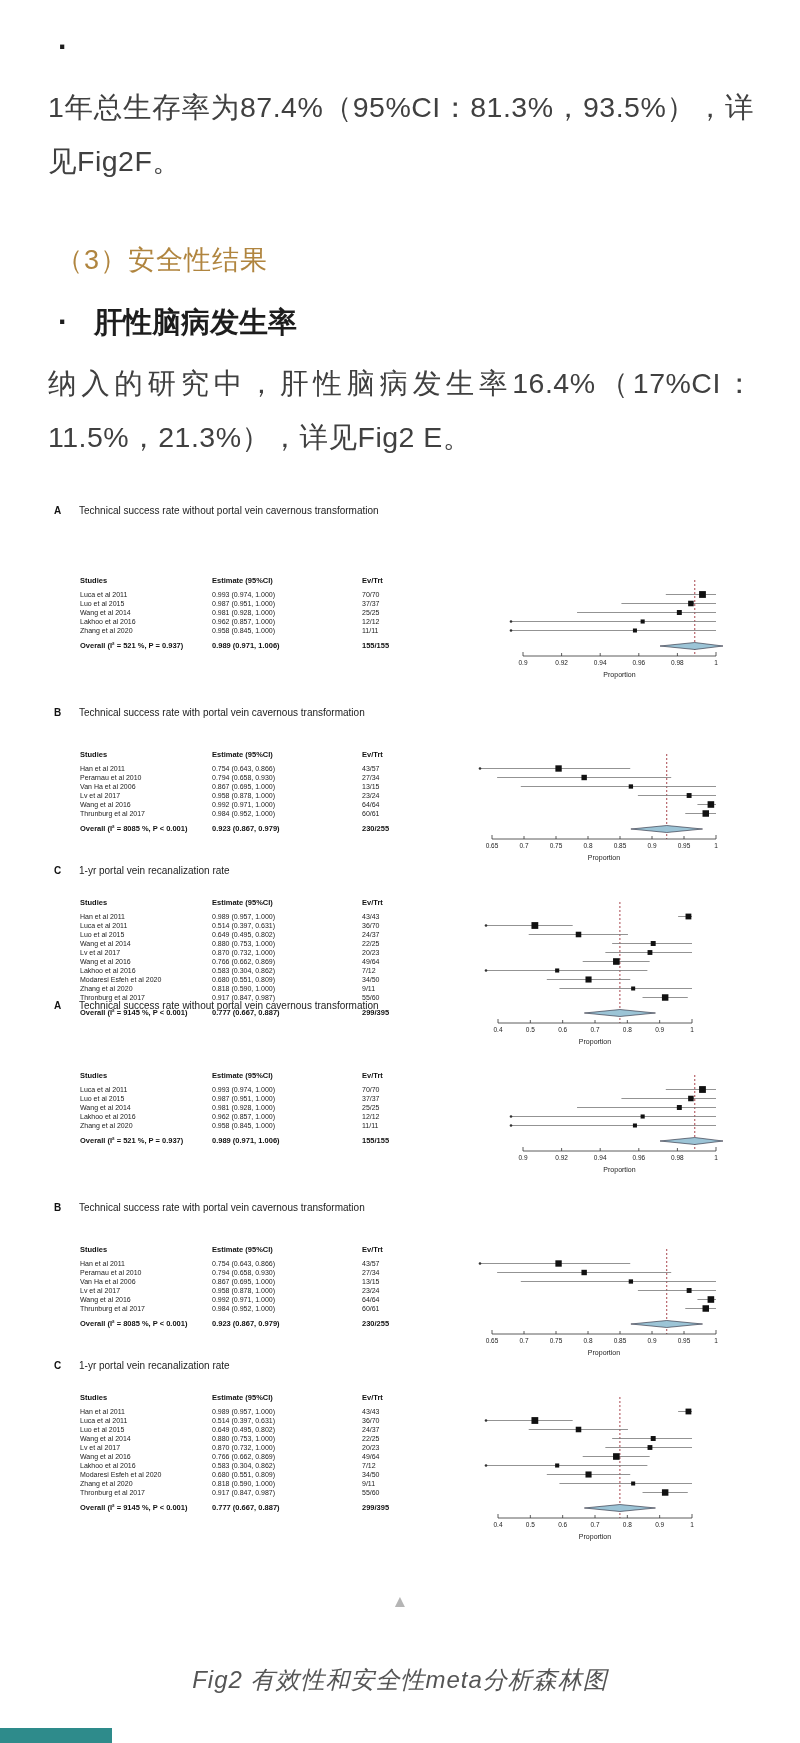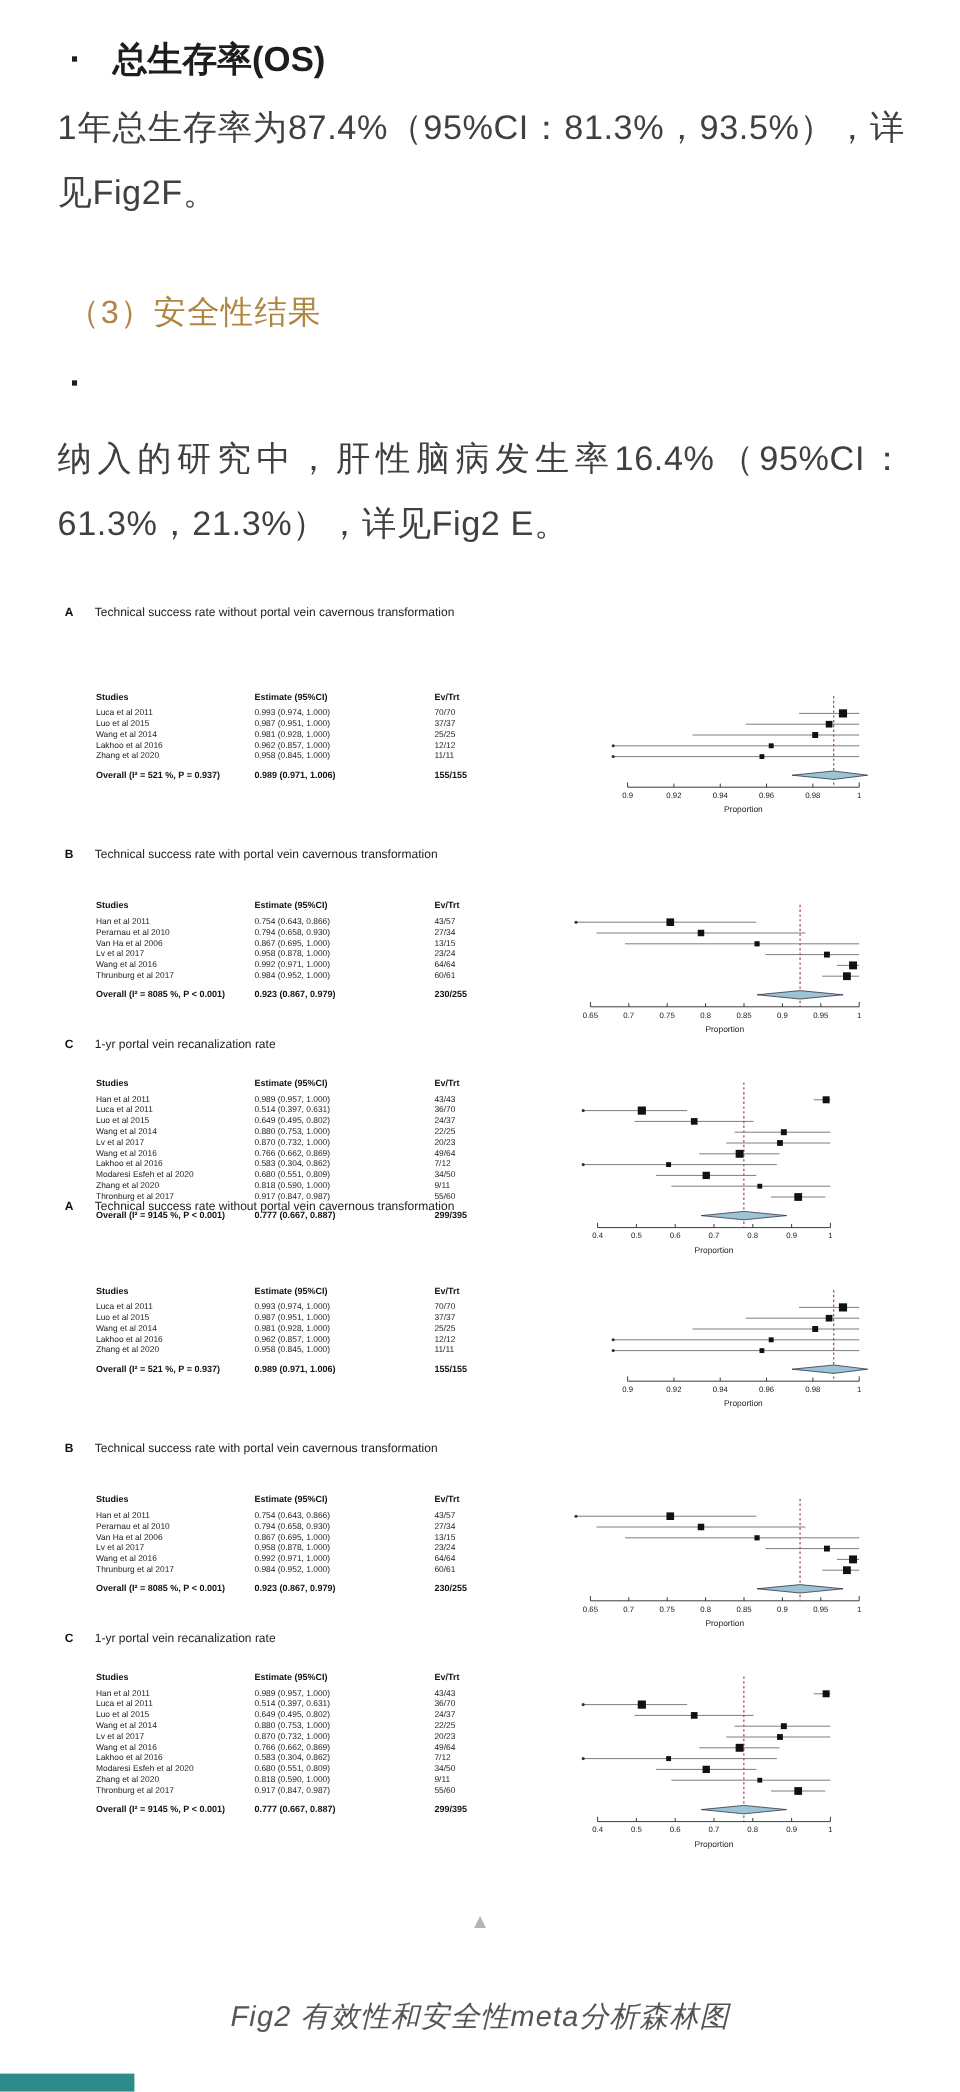--- a/index.html
+++ b/index.html
@@ -55,32 +55,32 @@
   .footer-bar { position:absolute; left:0; bottom:0; width:112px; height:15px;
     background:var(--teal,#2e8b8b); }
 </style>
 </head>
 <body>
 
 <div class="page">
 
   <div class="bullet-row b-os">
     <span class="dot">·</span>
-    <span>总生存率(OS)</span>
   </div>
 
   <p class="para p-os">1年总生存率为87.4%（95%CI：81.3%，93.5%），详见Fig2F。</p>
 
   <h3 class="gold-heading">（3）安全性结果</h3>
 
   <div class="bullet-row b-he">
     <span class="dot">·</span>
+    <span>肝性脑病发生率</span>
   </div>
 
-  <p class="para p-he">纳入的研究中，肝性脑病发生率16.4%（95%CI：61.3%，21.3%），详见Fig2 E。</p>
+  <p class="para p-he">纳入的研究中，肝性脑病发生率16.4%（17%CI：11.5%，21.3%），详见Fig2 E。</p>
 
   <div class="figure">
       <div class="fgroup">
         <div class="panel panel-a">
           <div class="phead">
             <span class="pletter">A</span>
             <span class="ptitle">Technical success rate without portal vein cavernous transformation</span>
           </div>
           <div class="pbody">
             <div class="ftable">

